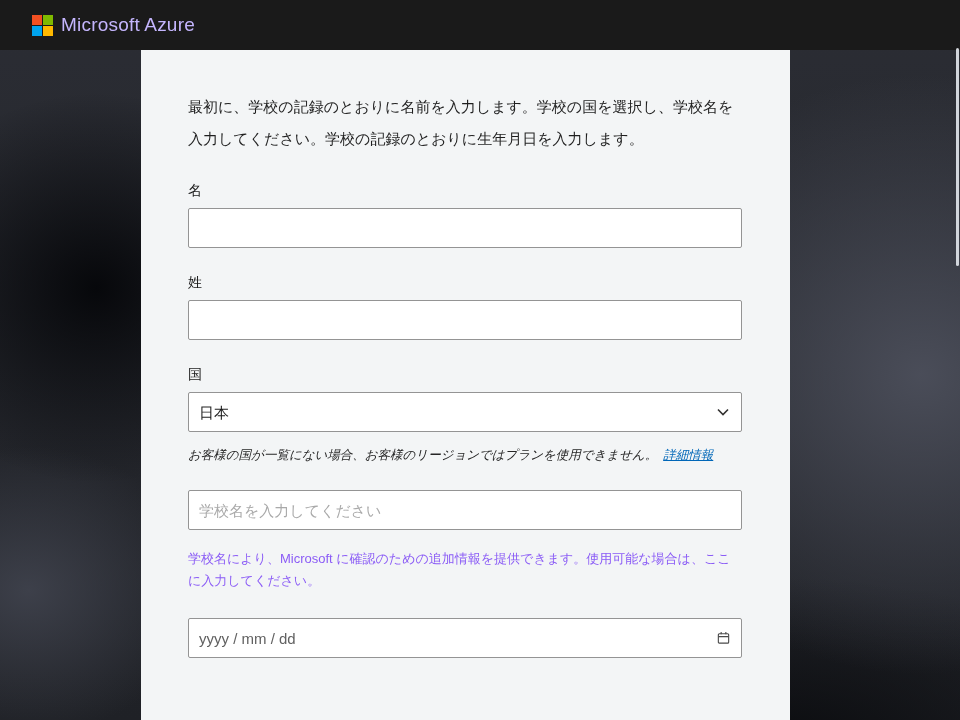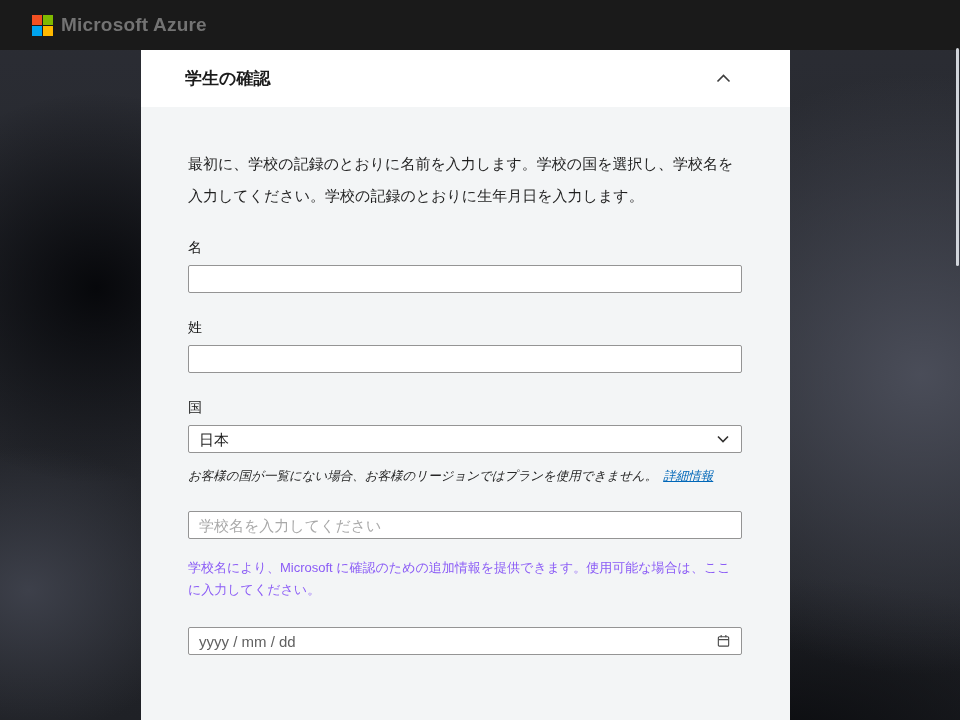--- a/index.html
+++ b/index.html
@@ -24,21 +24,21 @@
     background:#1a1a1a;display:flex;align-items:center;
     padding:0 48px 0 32px;box-sizing:border-box;color:#fff;
   }
   .brand{display:flex;align-items:center;}
   .mslogo{width:21px;height:21px;display:grid;grid-template-columns:10px 10px;grid-template-rows:10px 10px;gap:1px;}
   .mslogo i{display:block;}
   .mslogo .sq1{background:#f25022;}
   .mslogo .sq2{background:#7fba00;}
   .mslogo .sq3{background:#00a4ef;}
   .mslogo .sq4{background:#ffb900;}
-  .brand-name{font-size:19px;font-weight:700;margin-left:8px;letter-spacing:.2px;color:#737373;}
+  .brand-name{font-size:19px;font-weight:400;margin-left:8px;letter-spacing:.2px;color:#c4b5fd;}
   .topbar-right{margin-left:auto;display:flex;align-items:center;font-size:14.5px;}
   .redacted{width:66px;height:17px;background:#ffffff;display:inline-block;}
   .email-domain{color:#ffffff;}
   .signout{color:#f2f2f2;margin-left:20px;cursor:pointer;}
   
   .scroll-thumb{position:absolute;right:1px;top:48px;width:3px;height:218px;background:#d2d6dc;border-radius:2px;z-index:4;}
   
   .panel{
     position:absolute;left:141px;top:50px;width:649px;height:670px;z-index:2;
     box-sizing:border-box;background:#f3f5f6;overflow:hidden;
@@ -48,21 +48,21 @@
     padding:0 55px 0 44px;box-sizing:border-box;
   }
   .panel-title{font-size:17px;font-weight:700;color:#1b1b1b;flex:1;}
   .collapse-btn{background:none;border:none;padding:4px;cursor:pointer;display:flex;align-items:center;}
   .panel-body{padding:41px 48px 30px 47px;box-sizing:border-box;}
   .intro{font-size:15px;line-height:32px;color:#1f1f1f;margin:0 0 27px 0;}
   .field-group{margin-bottom:26px;}
   .field-label{display:block;font-size:14px;color:#1b1b1b;margin-bottom:8px;font-weight:400;}
   .field-label.strong{font-weight:700;}
   .text-input,.select-input{
-    width:100%;height:28px;box-sizing:border-box;background:#ffffff;
+    width:100%;height:40px;box-sizing:border-box;background:#ffffff;
     border:1px solid #949494;border-radius:2px;padding:0 10px;font-size:15px;color:#1b1b1b;
     font-family:"Liberation Sans","DejaVu Sans",sans-serif;outline:none;
   }
   .text-input::placeholder{color:#a9a9a9;opacity:1;}
   .date-input::placeholder{color:#616161;opacity:1;}
   .select-wrap{position:relative;}
   .select-input{appearance:none;-webkit-appearance:none;-moz-appearance:none;padding-right:34px;}
   .select-chevron{position:absolute;right:13px;top:50%;transform:translateY(-50%);pointer-events:none;display:flex;}
   .input-wrap{position:relative;}
   .date-input{padding-right:36px;}
@@ -84,28 +84,20 @@
         <i class="sq3"></i>
         <i class="sq4"></i>
     </span>
     <span class="brand-name">Microsoft Azure</span>
   </div>
 </header>
 
 <div class="scroll-thumb"></div>
 
 <section class="panel">
-  <div class="panel-header">
-    <span class="panel-title">学生の確認</span>
-    <button class="collapse-btn">
-      <svg width="15" height="9" viewBox="0 0 15 9">
-          <polyline points="1.5,7.5 7.5,1.5 13.5,7.5" fill="none" stroke="#3d3d3d" stroke-width="1.6"></polyline>
-        </svg>
-    </button>
-  </div>
 
   <div class="panel-body">
     <p class="intro">最初に、学校の記録のとおりに名前を入力します。学校の国を選択し、学校名を入力してください。学校の記録のとおりに生年月日を入力します。</p>
 
     <div class="field-group">
       <label class="field-label">名</label>
       <input class="text-input" type="text" value="" style="">
     </div>
 
     <div class="field-group">

